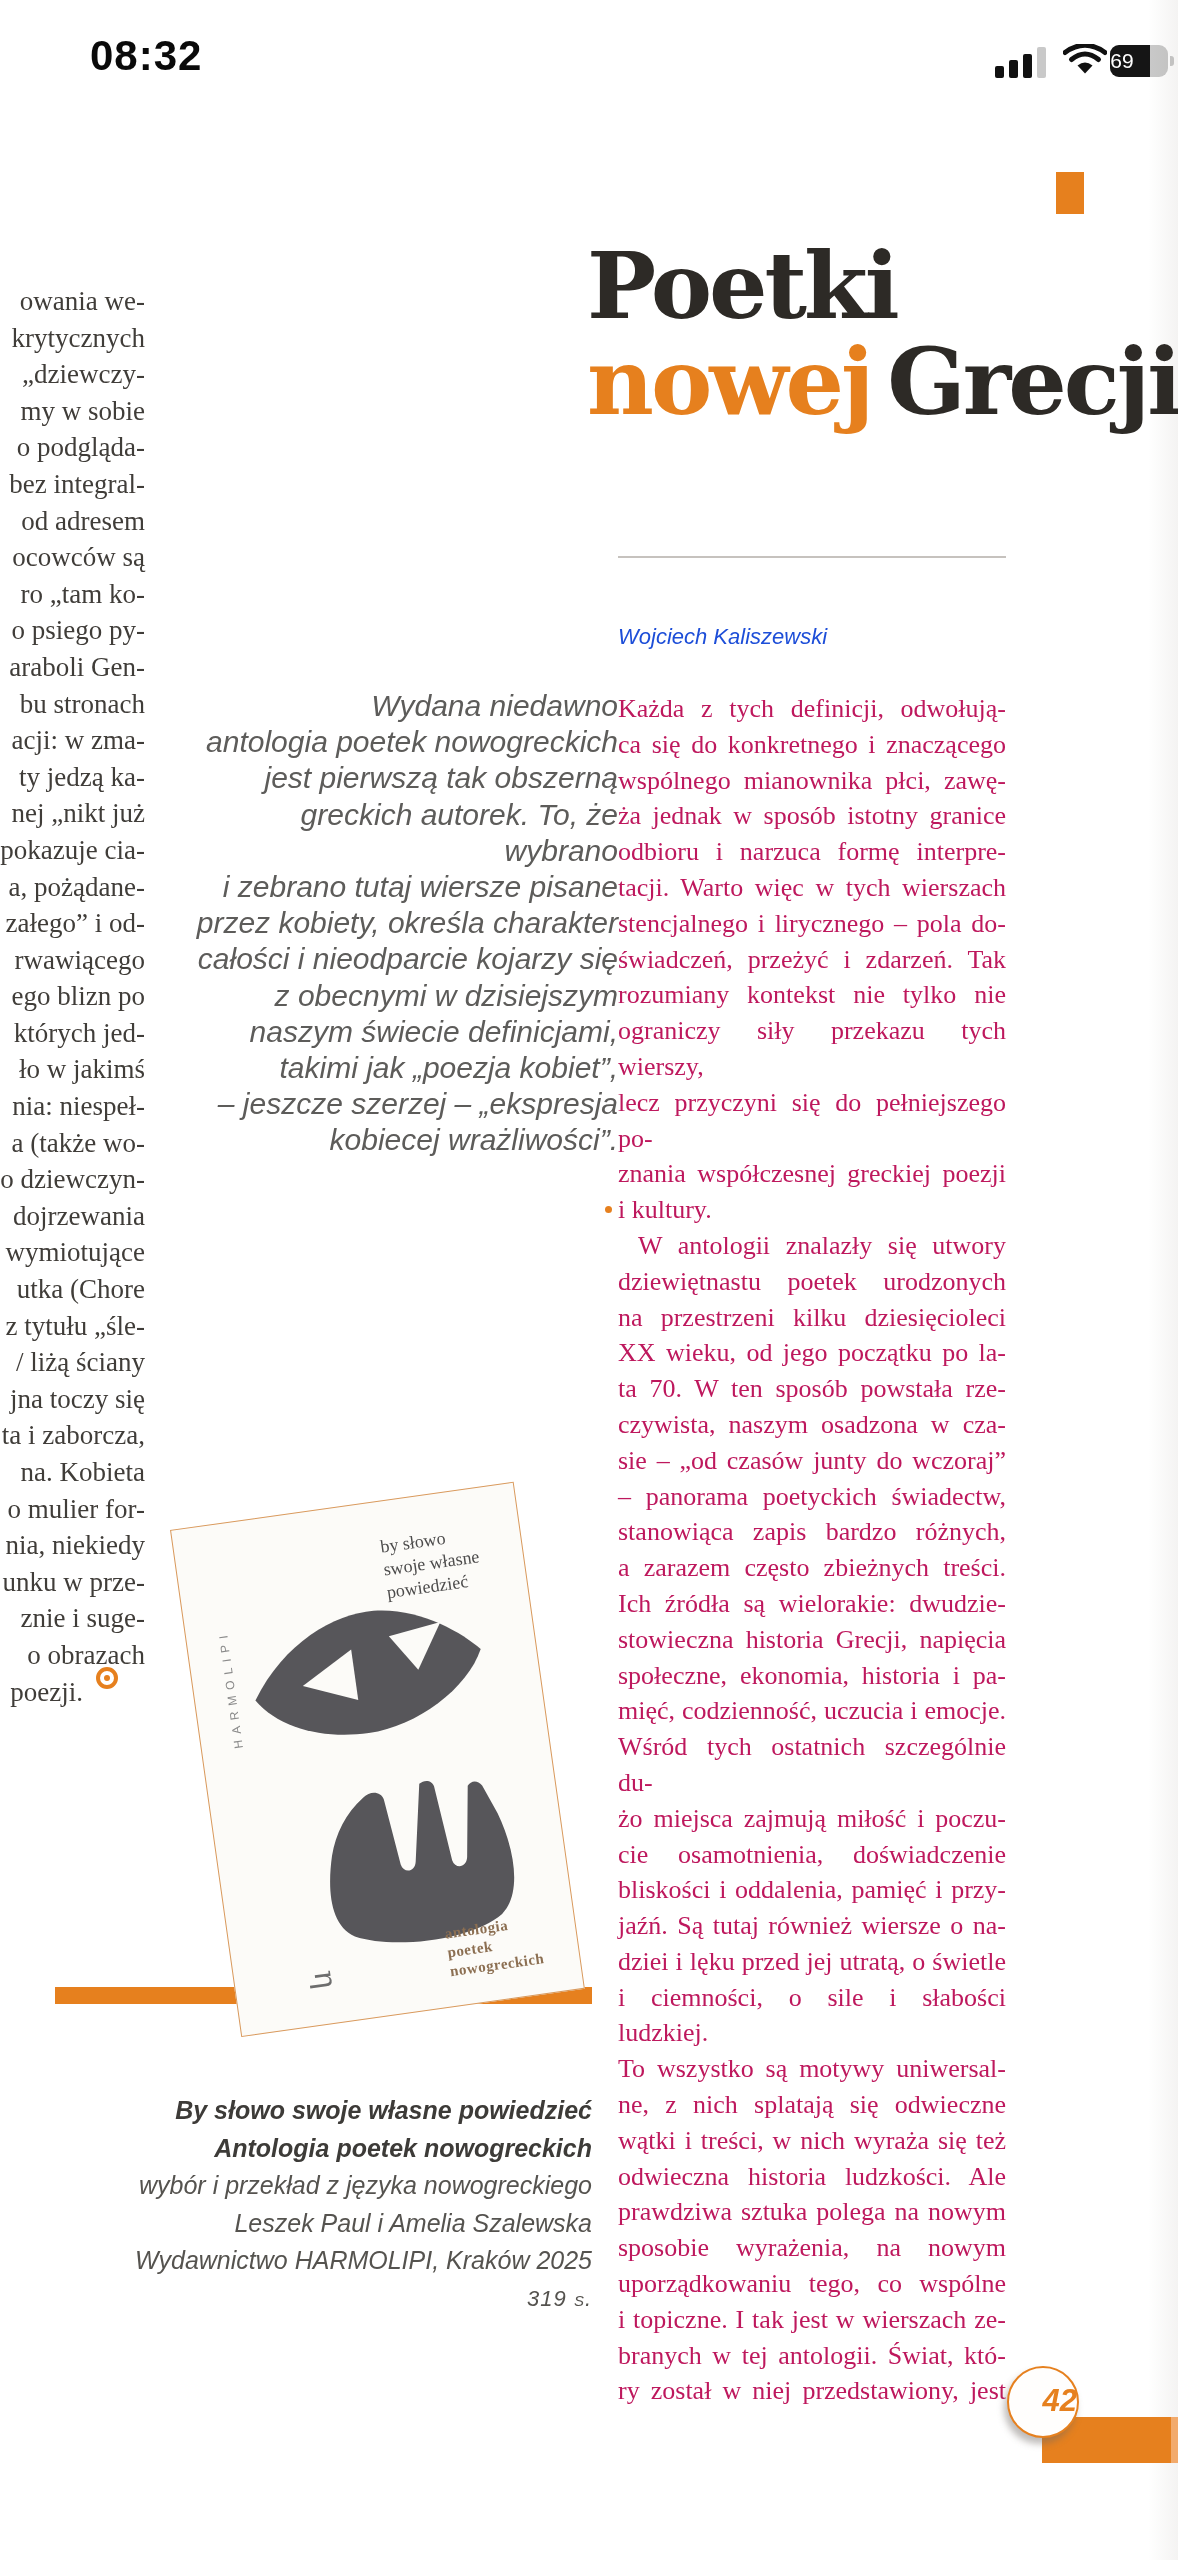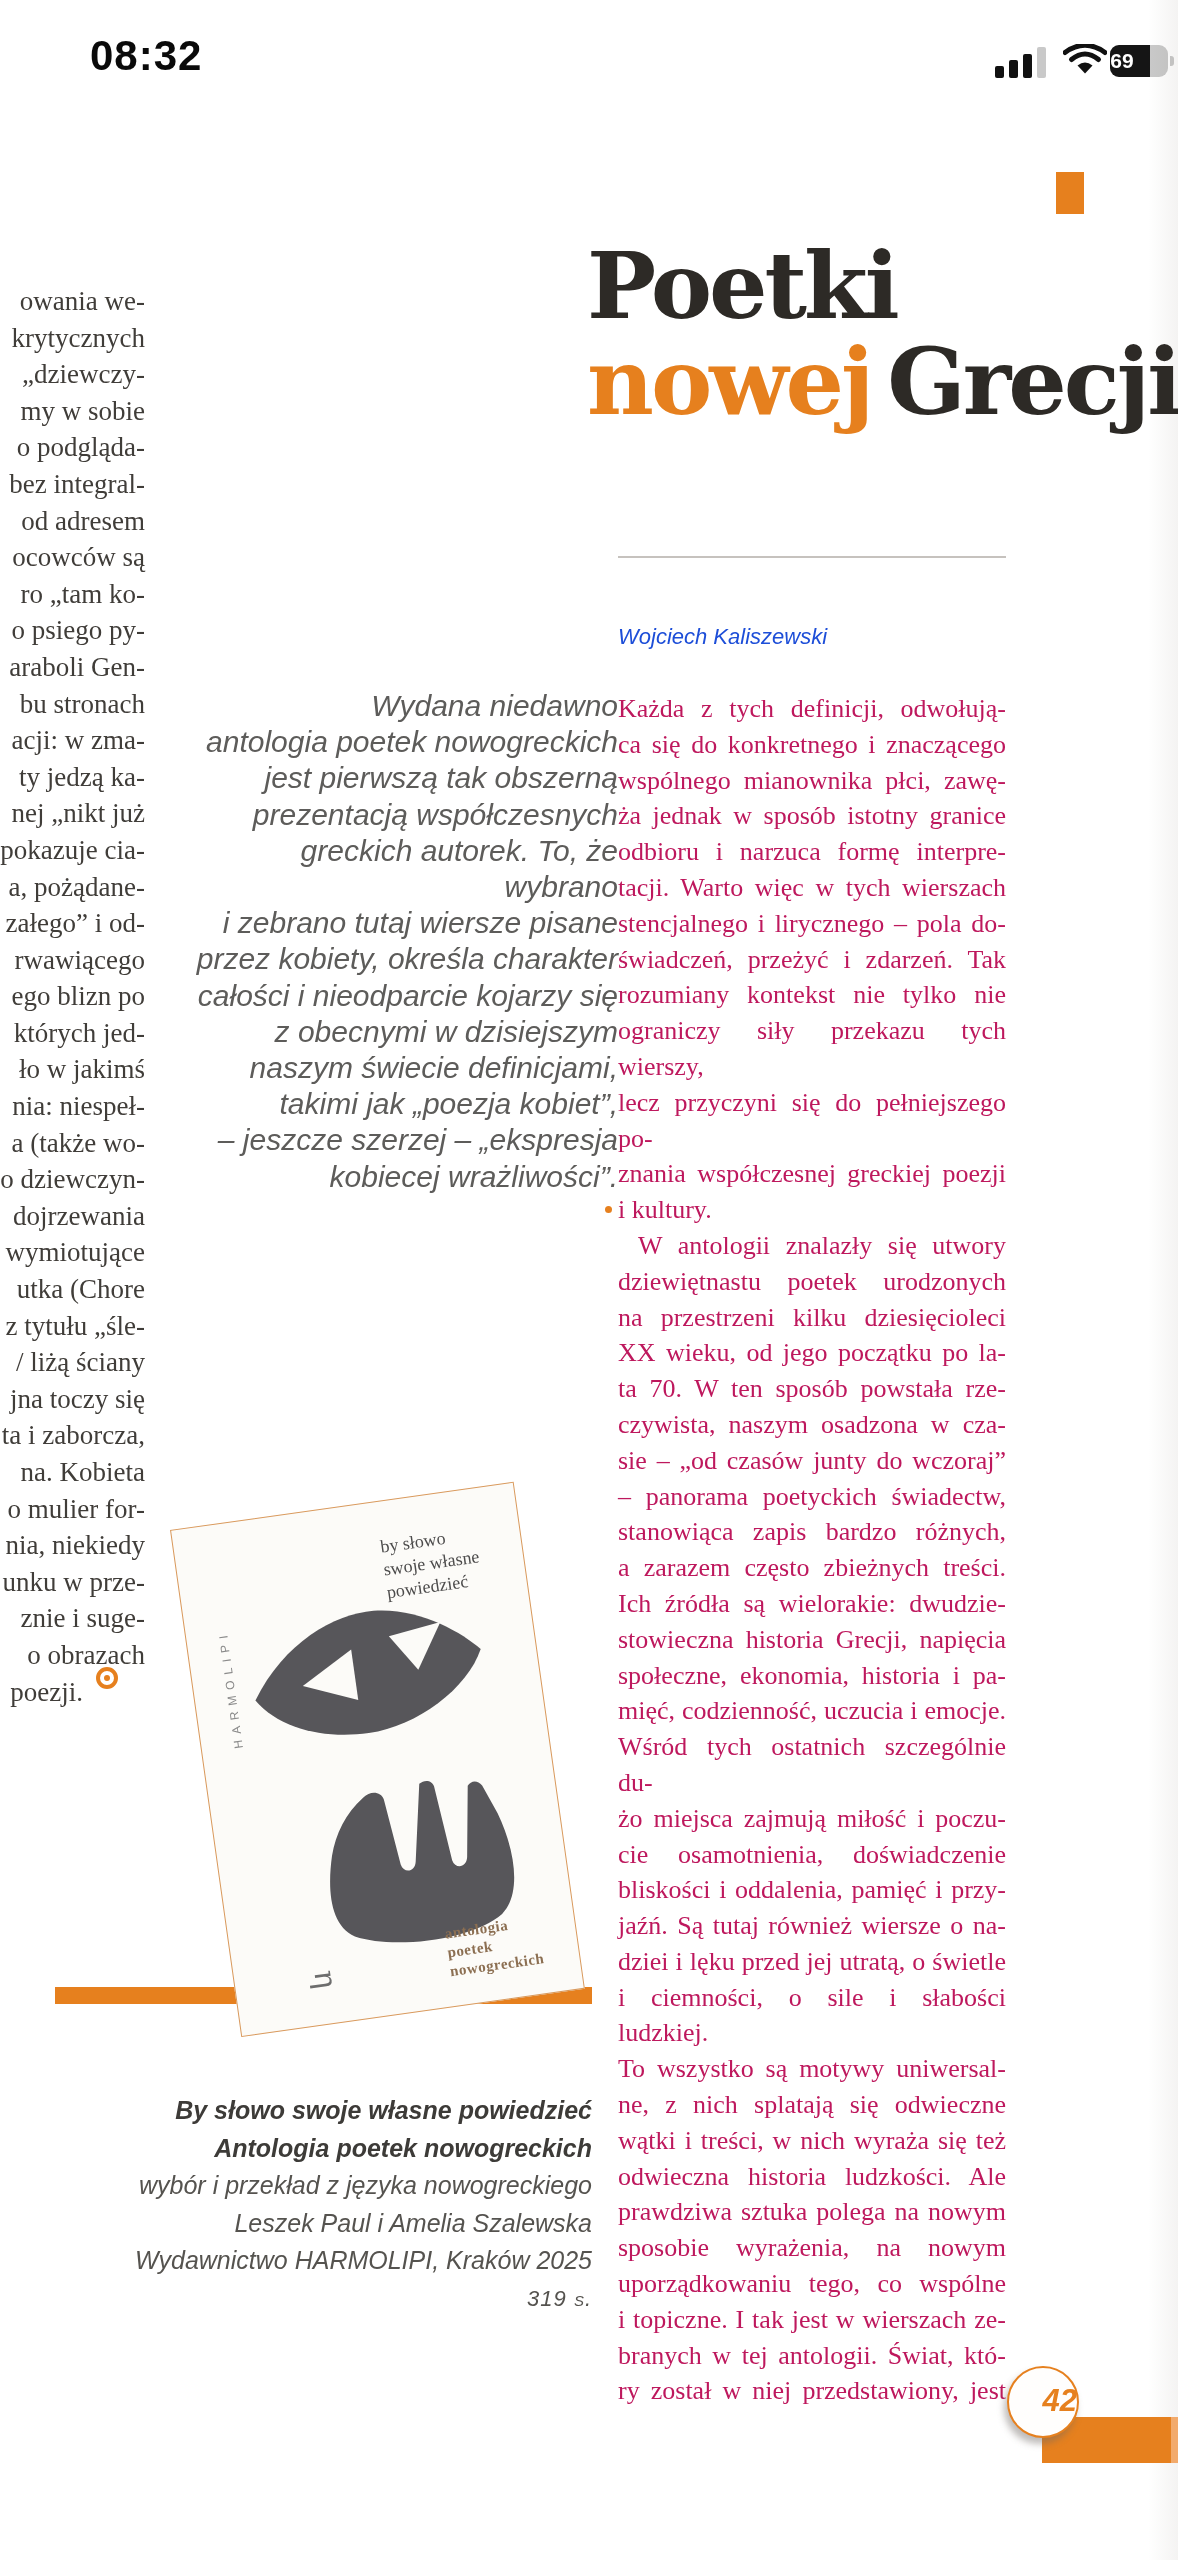--- a/index.html
+++ b/index.html
@@ -13,21 +13,21 @@
   .signal{left:995px;top:46px;width:60px;height:32px;display:flex;align-items:flex-end;gap:5px;}
   .signal i{display:block;width:9px;border-radius:2px;background:#111;}
   .signal i.b1{height:12px}.signal i.b2{height:18px}.signal i.b3{height:24px}
   .signal i.b4{height:31px;background:#c9c9c9;}
   .wifi{left:1063px;top:44px;}
   .battery{left:1110px;top:45px;width:66px;height:32px;}
   .battery .body{position:absolute;left:0;top:0;width:58px;height:32px;border-radius:9px;
     background:#c9c9c9;overflow:hidden;}
   .battery .fill{position:absolute;left:0;top:0;width:69%;height:100%;background:#151515;}
   .battery .pct{position:absolute;left:0;top:0;width:24px;height:32px;line-height:32px;text-align:center;
-    font-family:"Liberation Sans",sans-serif;font-weight:bold;font-size:21px;color:#fff;}
+    font-family:"Liberation Sans",sans-serif;font-weight:normal;font-size:21px;color:#fff;}
   .battery .nub{position:absolute;left:60px;top:11px;width:4px;height:10px;border-radius:0 3px 3px 0;background:#c9c9c9;}
 
   
   .top-orange-square{left:1056px;top:172px;width:28px;height:42px;background:#E6801E;}
   .edge-shade{right:0;top:0;width:30px;height:100%;
     background:linear-gradient(to right,rgba(70,55,40,0),rgba(70,55,40,0.06));}
 
   
   .title{left:587px;top:238px;font-family:"DejaVu Serif",serif;font-weight:bold;
     font-size:92px;line-height:96px;letter-spacing:-3px;color:#2d2a26;}
@@ -166,21 +166,20 @@
     <div class="lc-line">znie i suge-</div>
     <div class="lc-line">o obrazach</div>
     <div class="lc-line">poezji.</div>
   </div>
 <div class="abs end-bullet"></div>
 
 <div class="abs lead">
     <div class="lead-line">Wydana niedawno</div>
     <div class="lead-line">antologia poetek nowogreckich</div>
     <div class="lead-line">jest pierwszą tak obszerną</div>
-    <div class="lead-line">prezentacją współczesnych</div>
     <div class="lead-line">greckich autorek. To, że wybrano</div>
     <div class="lead-line">i zebrano tutaj wiersze pisane</div>
     <div class="lead-line">przez kobiety, określa charakter</div>
     <div class="lead-line">całości i nieodparcie kojarzy się</div>
     <div class="lead-line">z obecnymi w dzisiejszym</div>
     <div class="lead-line">naszym świecie definicjami,</div>
     <div class="lead-line">takimi jak „poezja kobiet”,</div>
     <div class="lead-line">– jeszcze szerzej – „ekspresja</div>
     <div class="lead-line">kobiecej wrażliwości”.</div>
   </div>

